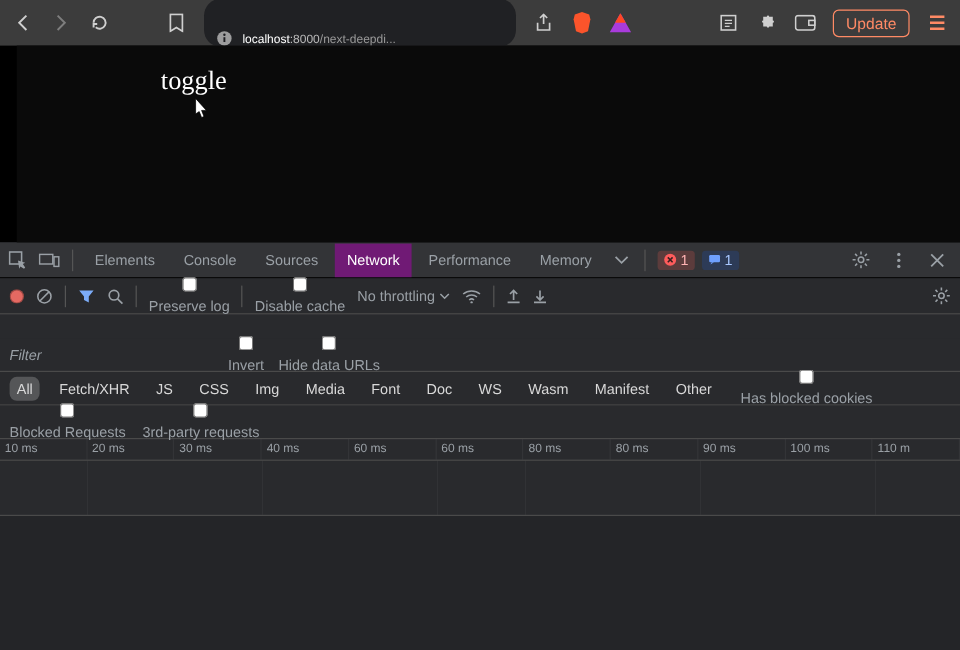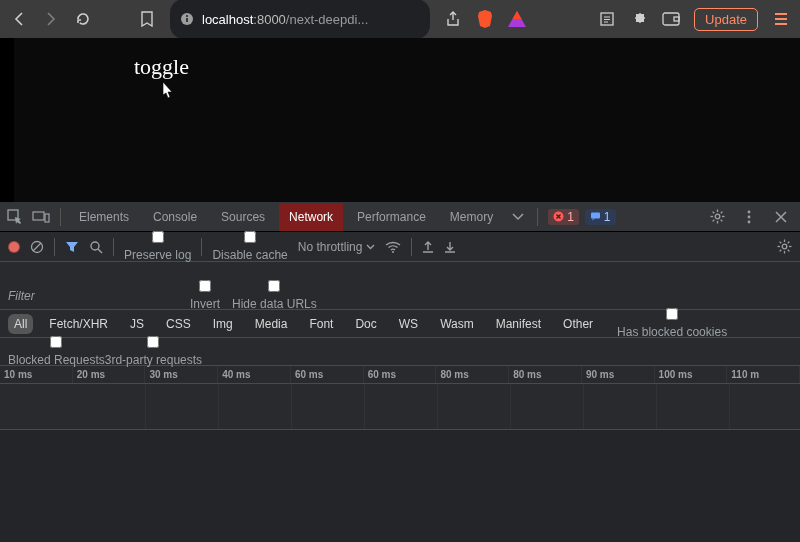--- a/index.html
+++ b/index.html
@@ -24,22 +24,22 @@
   .chrome {
     display: flex; align-items: center; gap: 14px;
     height: 38px; padding: 0 10px;
     background: var(--chrome-bg);
     color: var(--chrome-fg);
   }
   .chrome .ico { width: 18px; height: 18px; display: flex; align-items: center; justify-content: center; }
   .chrome .nav-disabled { opacity: .45; }
   .urlpill {
     flex: 0 0 260px; height: 40px; border-radius: 14px;
-    background: var(--url-bg); display: flex; align-items: center;
-    padding: 0 10px; gap: 8px; color: #ddd; font-size: 13px;
+    background: var(--url-bg); display: flex; align-items: flex-end;
+    padding: 0 10px; gap: 8px; color: #ddd; font-size: 10px;
     overflow: hidden; white-space: nowrap;
   }
   .urlpill .info-ico { opacity: .8; }
   .urlpill .host-pre { color: #fff; }
   .urlpill .host-port { color: #bdbdbd; }
   .urlpill .path { color: #9a9a9a; }
   .chrome .spacer { flex: 1; }
   .brave-badge { color: #fb542b; }
   .update-btn {
     border: 1px solid var(--accent-orange);
@@ -68,21 +68,21 @@
   .devtools { height: calc(542px - 38px - 164px); background: var(--dt-bg); color: var(--dt-fg); font-size: 12px; display: flex; flex-direction: column; }
 
   .dt-tabs {
     display: flex; align-items: center; height: 30px;
     background: #333437; border-bottom: 1px solid #000;
     padding-left: 4px; gap: 4px;
   }
   .dt-tabs .tool-ico { width: 22px; height: 22px; display: flex; align-items: center; justify-content: center; }
   .dt-tabs .divider { width: 1px; height: 18px; background: #555; margin: 0 4px; }
   .dt-tab { padding: 7px 10px; color: var(--dt-muted); }
-  .dt-tab.active { color: #fff; background: #7f1d1d; }
+  .dt-tab.active { color: #fff; background: #701a75; }
   .badges { display: flex; gap: 6px; align-items: center; margin-left: 2px; }
   .badge-err { display: flex; align-items: center; gap: 3px; background: var(--error-bg); border-radius: 3px; padding: 1px 5px; color: #ffb3b3; }
   .badge-info { display: flex; align-items: center; gap: 3px; background: #2d3b57; border-radius: 3px; padding: 1px 5px; color: #a8c7ff; }
   .dt-tabs .right { margin-left: auto; display: flex; align-items: center; gap: 10px; padding-right: 8px; }
 
   .dt-toolbar {
     display: flex; align-items: center; height: 30px; gap: 10px;
     background: var(--dt-bg); border-bottom: 1px solid var(--dt-border);
     padding: 0 8px;
   }
@@ -106,26 +106,26 @@
 
   .dt-typerow {
     display: flex; align-items: center; height: 28px; gap: 10px;
     background: var(--dt-bg); border-bottom: 1px solid var(--dt-border);
     padding: 0 8px; color: var(--dt-fg);
   }
   .type-pill { padding: 3px 6px; border-radius: 6px; color: var(--dt-fg); }
   .type-pill.active { background: #555658; }
 
   .dt-checkrow {
-    display: flex; align-items: center; height: 28px; 
+    display: flex; align-items: center; height: 28px; gap: 14px;
     background: var(--dt-bg); border-bottom: 1px solid var(--dt-border);
     padding: 0 8px;
   }
 
-  .timeline { flex: 1; display: flex; flex-direction: column; font-weight: bold; }
+  .timeline { flex: 1; display: flex; flex-direction: column; }
   .timeline-ruler {
     display: flex; height: 18px; border-bottom: 1px solid var(--dt-border);
     font-size: 10px; color: var(--dt-muted);
   }
   .tick { flex: 1; border-right: 1px solid rgba(255,255,255,.05); padding-left: 4px; display: flex; align-items: center; }
   .timeline-body {
     height: 46px; border-bottom: 1px solid var(--dt-border);
     background: repeating-linear-gradient(90deg, transparent 0 72.5px, rgba(255,255,255,.04) 72.5px 73px);
   }
   .timeline-empty { flex: 1; background: #242528; }

